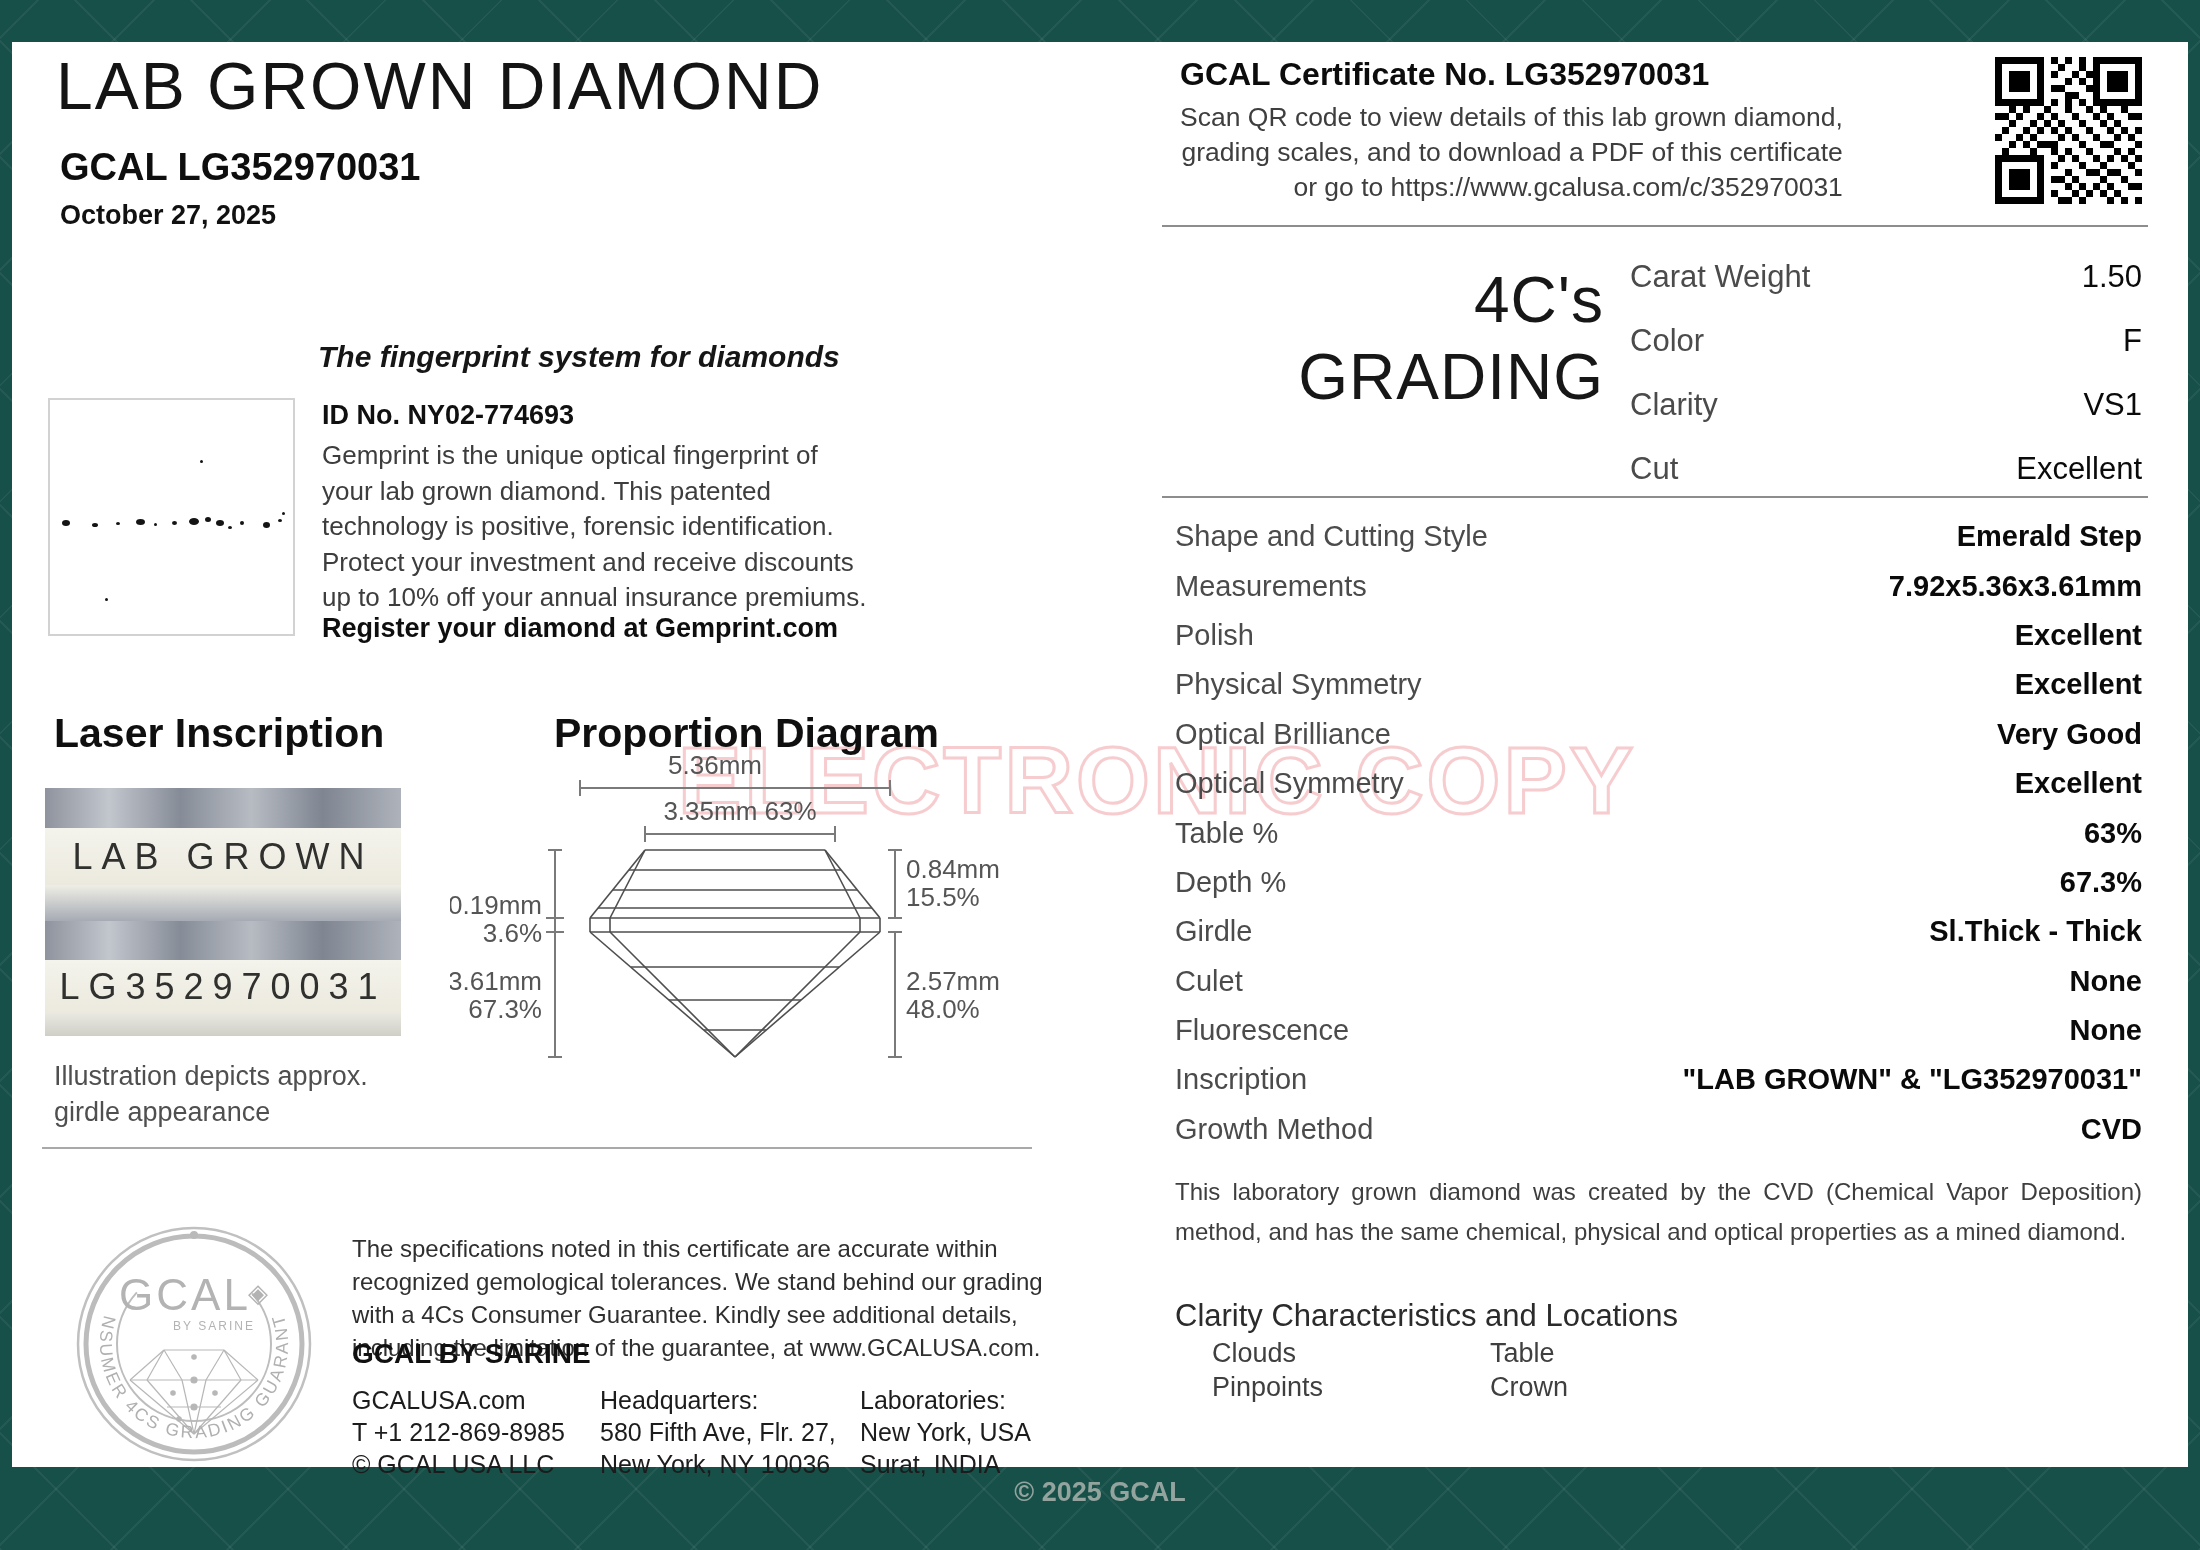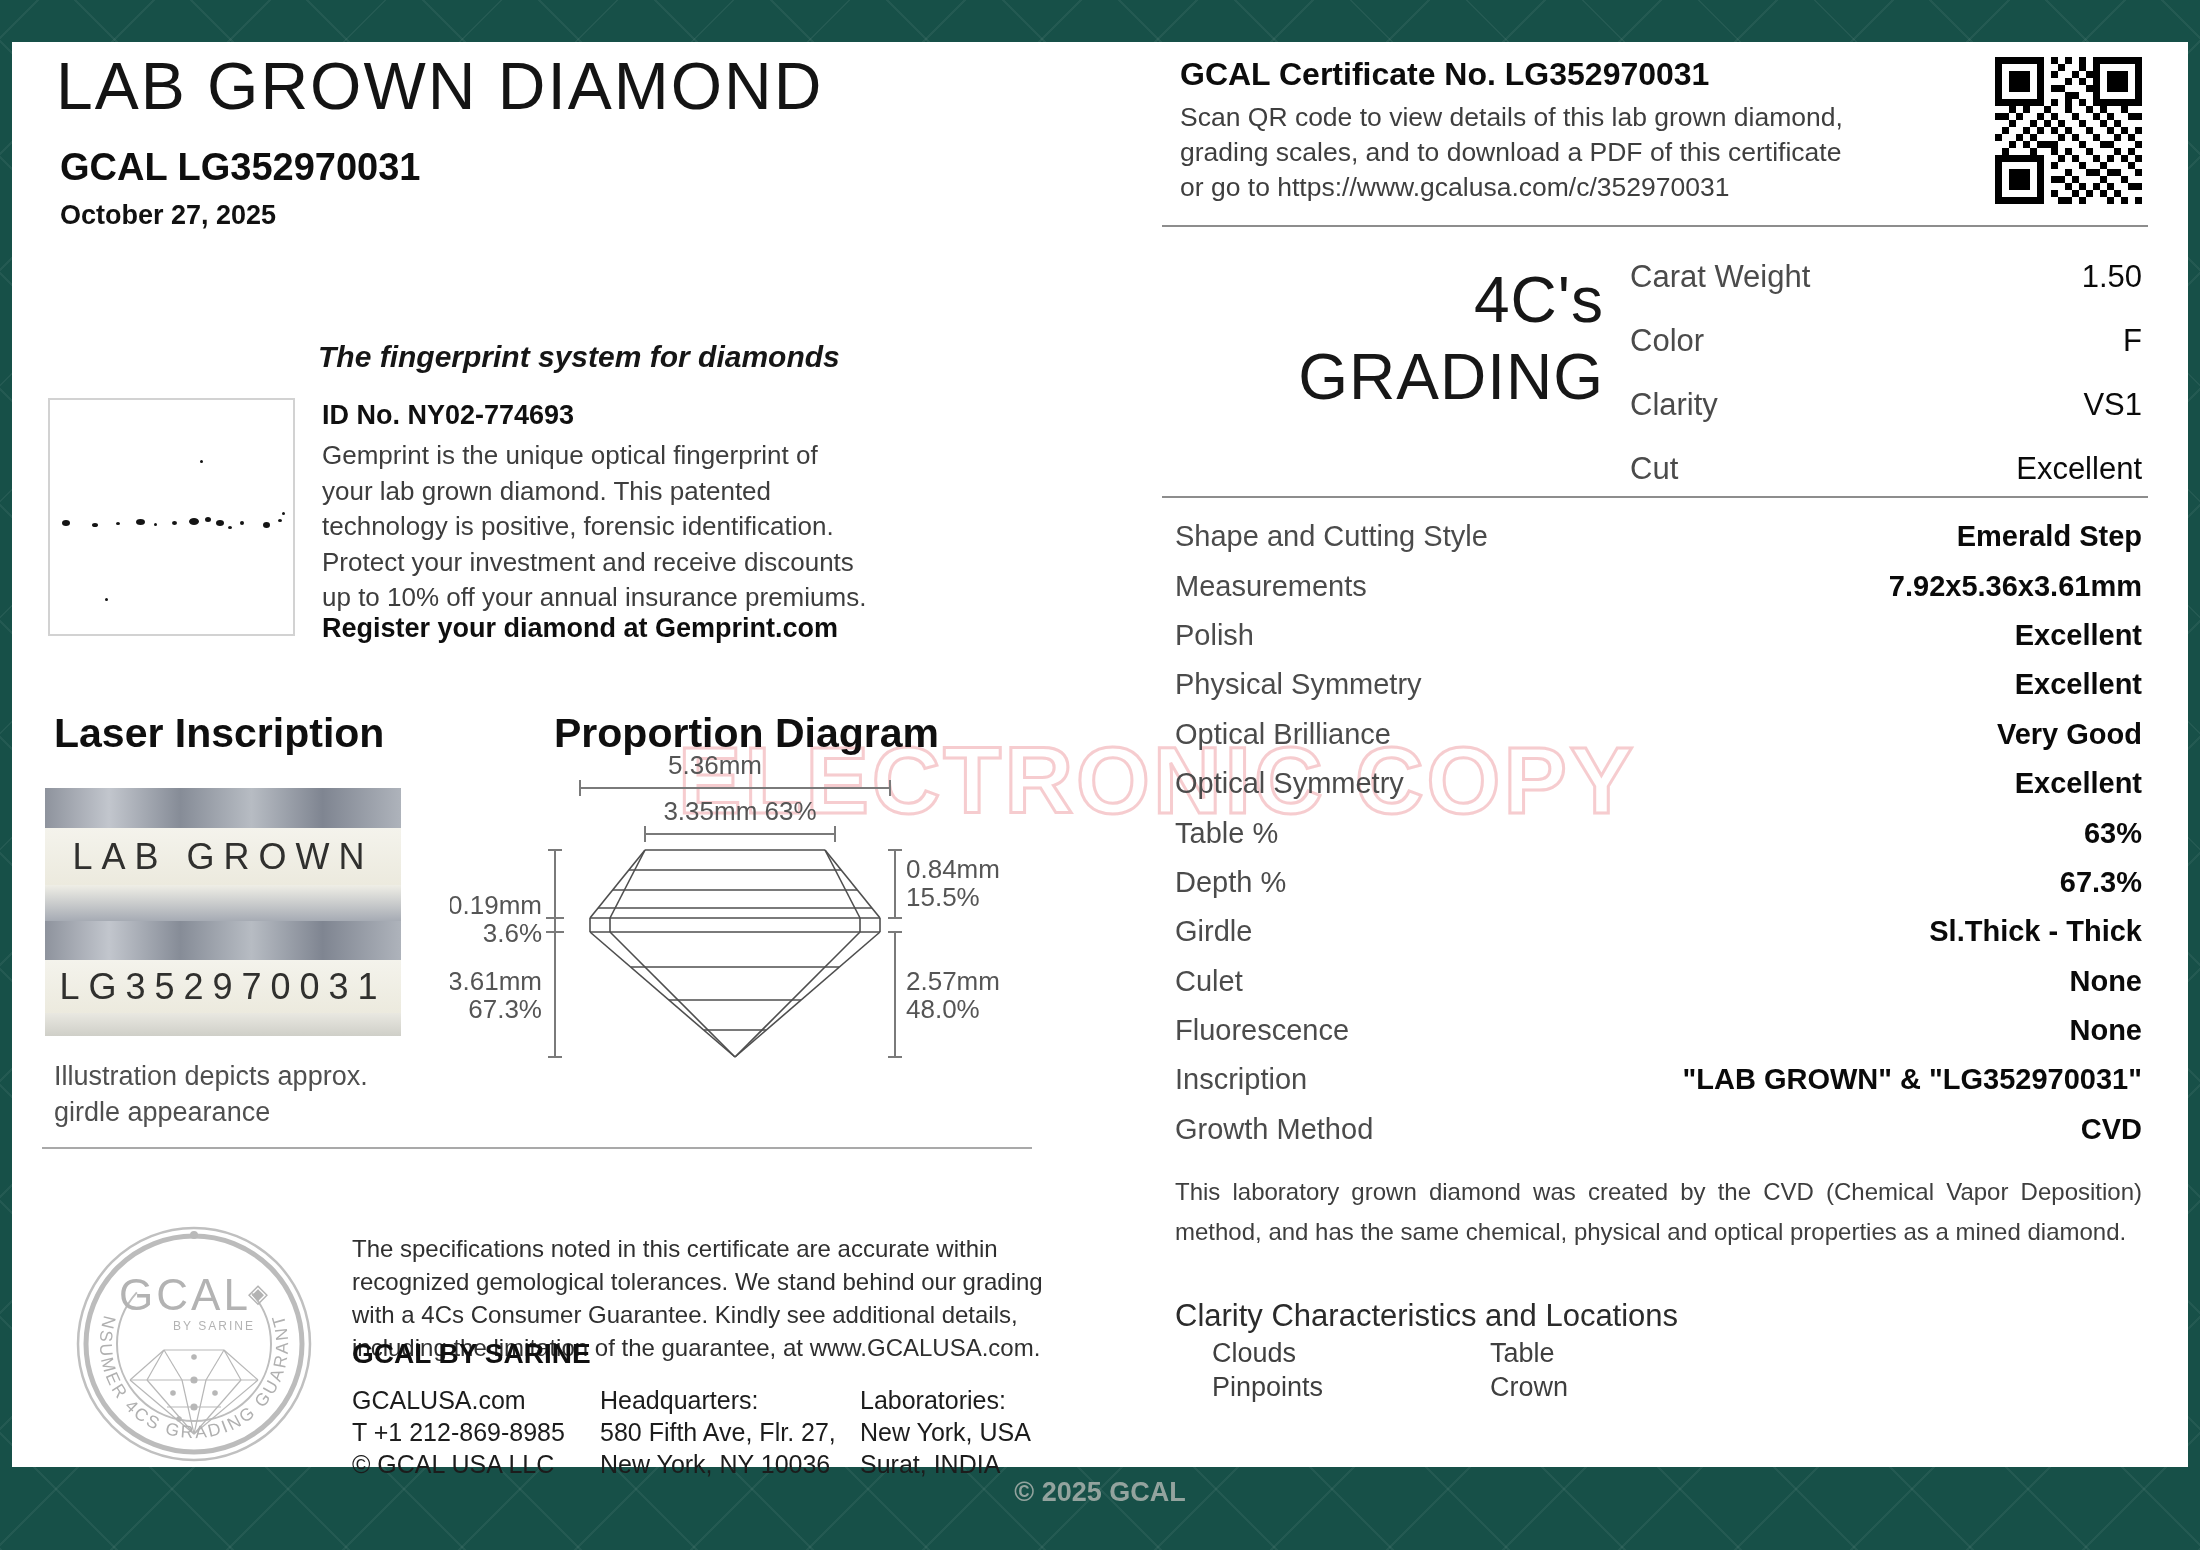--- a/index.html
+++ b/index.html
@@ -38,21 +38,21 @@
   .gb-bot{background:linear-gradient(180deg,#e9e8e1 0%,#cfcfc8 100%);}
   .gtext{font-size:36px;color:#30302e;letter-spacing:9px;}
   .girdle-cap{left:54px;top:1058px;font-size:27px;color:#4f4f4f;line-height:36px;}
   .divider{left:42px;top:1147px;width:990px;height:2px;background:#a9a9a9;}
   .disclaimer{left:352px;top:1232px;width:715px;font-size:24px;line-height:33px;color:#2f2f2f;}
   .byline{left:352px;top:1338px;font-size:28px;font-weight:bold;color:#101010;}
   .contact{top:1384px;font-size:25px;line-height:32px;color:#1c1c1c;}
   .c1{left:352px;} .c2{left:600px;} .c3{left:860px;}
   
   .r-head{left:1180px;top:56px;font-size:32px;font-weight:bold;color:#0c0c0c;}
-  .r-scan{left:1180px;top:100px;font-size:26.5px;line-height:35px;color:#3e3e3e;}
+  .r-scan{left:1180px;top:100px;font-size:26.5px;line-height:35px;color:#3e3e3e;text-align:right;}
   .qr{left:1995px;top:57px;}
   .hr{height:2px;background:#8d8d8d;}
   .hr1{left:1162px;top:225px;width:986px;}
   .hr2{left:1162px;top:496px;width:986px;}
   .fourc-head{left:1164px;top:262px;width:440px;text-align:right;font-weight:300;color:#171717;
               font-size:64px;line-height:77px;letter-spacing:1px;}
   .fourc-rows{left:1630px;top:245px;width:512px;text-align:center;}
   .fourc-rows .row{display:flex;justify-content:space-between;align-items:center;height:64px;}
   .fourc-rows .lbl{font-size:31px;color:#4b4b4b;}
   .fourc-rows .val{font-size:31px;font-weight:normal;color:#0a0a0a;}

